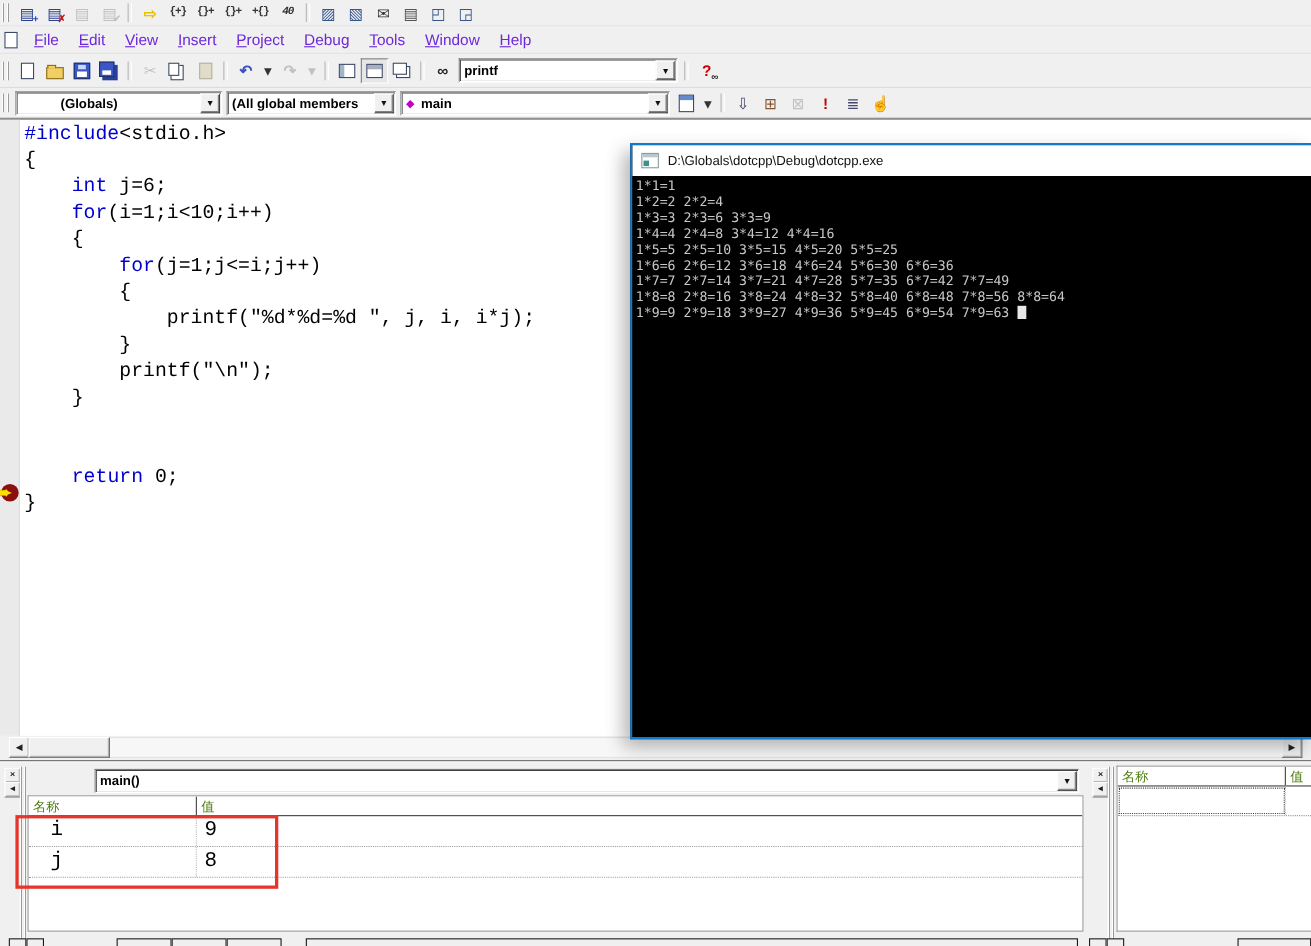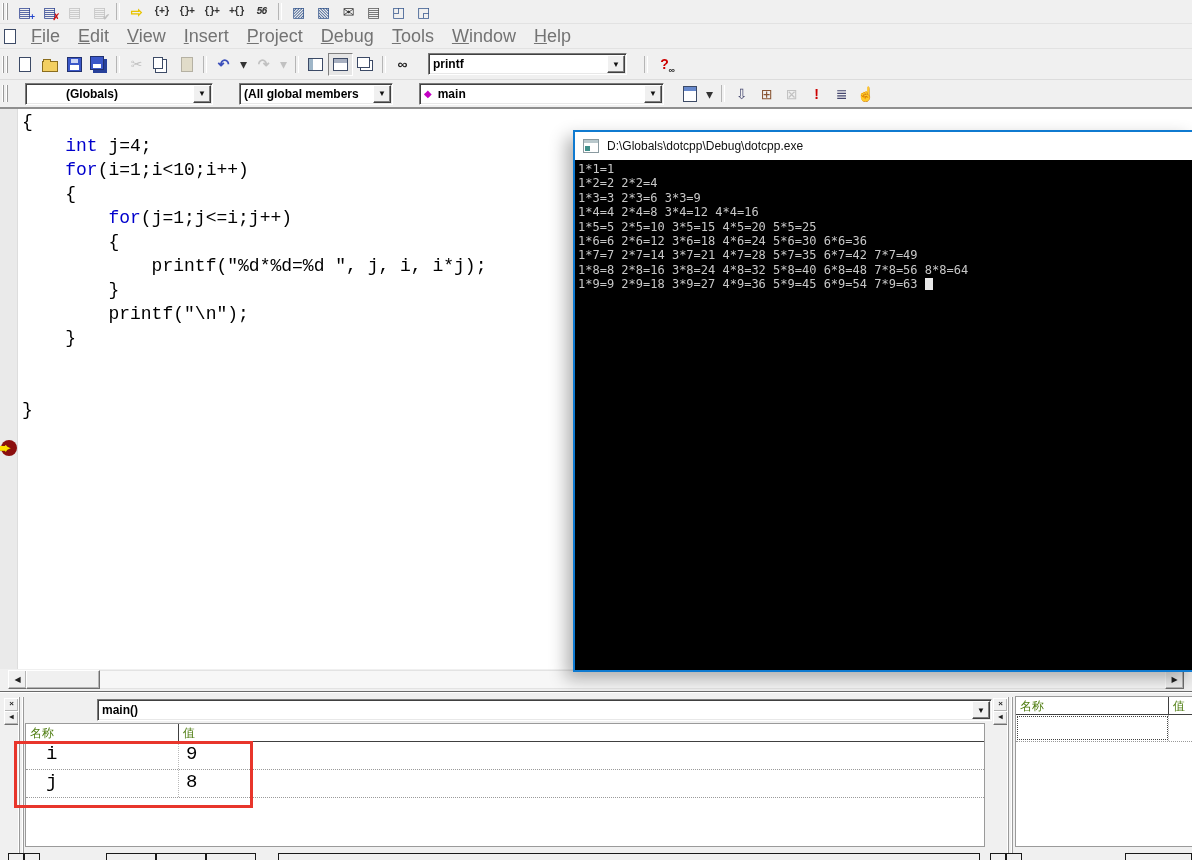--- a/index.html
+++ b/index.html
@@ -38,25 +38,25 @@
   .i-copy{width:8px;height:10px;background:#fff;border:1px solid #3c4a66;box-shadow:3px 3px 0 0 #fff,3px 3px 0 1px #3c4a66;margin:-3px 4px 0 -3px;}
   .i-clip{width:10px;height:13px;background:#cfc49a;border:1px solid #6e6648;}
   .i-winws{width:13px;height:11px;border:1px solid #3c4a66;background:linear-gradient(#9fb6c8,#9fb6c8) left/4px 100% no-repeat,#fff;}
   .i-winout{width:13px;height:11px;border:1px solid #3c4a66;background:linear-gradient(#a8b0c0,#a8b0c0) top/100% 4px no-repeat,#fff;}
   .i-wincas{width:11px;height:9px;border:1px solid #3c4a66;background:#fff;box-shadow:3px 3px 0 -1px #fff,3px 3px 0 0 #3c4a66;margin:-3px 3px 0 -2px;}
   .i-wizact{width:12px;height:14px;border:1px solid #3c4a66;background:linear-gradient(#6688cc,#6688cc) top/100% 4px no-repeat,#fff;}
   .i-console-title{width:14px;height:12px;border:1px solid #8a9aa0;background:#fff;}
   .i-console-title::before{content:"";position:absolute;left:0;right:0;top:0;height:3px;background:#b9c8cc;}
   .i-console-title::after{content:"";position:absolute;left:1px;bottom:1px;width:5px;height:5px;background:#3f8f8a;}
   
-  .mitem{padding:4px 9px;font-size:18px;color:#737373;flex:0 0 auto;}
+  .mitem{padding:4px 9px;font-size:14px;color:#6d28d9;flex:0 0 auto;}
   .mitem u{text-decoration:underline;}
   #menu-doc-icon{margin:0 6px 0 4px;}
   
-  .combo{height:20px;background:#fff;display:flex;align-items:center;flex:0 0 auto;margin:0 13px;
+  .combo{height:20px;background:#fff;display:flex;align-items:center;flex:0 0 auto;margin:0 2px;
          border:1px solid;border-color:#7a7a7a #fff #fff #7a7a7a;box-shadow:inset 1px 1px 0 #404040,inset -1px -1px 0 #e8e8e8;}
   .combo .cv{flex:1 1 auto;font-size:12px;font-weight:bold;padding:0 2px 0 4px;white-space:nowrap;overflow:hidden;color:#000;}
   .combo .diamond{color:#c400c4;font-size:10px;margin:0 2px 0 4px;}
   .combo .drop{width:16px;height:16px;margin-right:1px;background:#f0f0f0;display:flex;align-items:center;justify-content:center;
                border:1px solid;border-color:#fff #404040 #404040 #fff;box-shadow:inset -1px -1px 0 #808080;font-size:8px;color:#111;flex:0 0 auto;}
   .combo[data-name="find-combo"]{width:197px;}
   .combo[data-name="globals-combo"]{width:150px;padding-left:36px;}
   .combo[data-name="members-combo"]{width:152px;}
   .combo[data-name="function-combo"]{width:243px;}
   #context-combo{position:absolute;left:84px;top:7px;width:893px;}
@@ -141,21 +141,21 @@
     <span class="tbico" data-name="brace-select-icon">
       <span class="g txt">{}+</span>
     </span>
     <span class="tbico" data-name="brace-next-icon">
       <span class="g txt">{}+</span>
     </span>
     <span class="tbico" data-name="brace-previous-icon">
       <span class="g txt">+{}</span>
     </span>
     <span class="tbico" data-name="glasses-icon">
-      <span class="g txt i">56</span>
+      <span class="g txt i">40</span>
     </span>
     <div class="sep" data-name="separator"></div>
     <span class="tbico" data-name="find-image-icon">
       <span class="g" style="color: rgb(53, 86, 140);">▨</span>
     </span>
     <span class="tbico" data-name="edit-image-icon">
       <span class="g" style="color: rgb(53, 86, 140);">▧</span>
     </span>
     <span class="tbico" data-name="mail-icon">
       <span class="g" style="color: rgb(51, 51, 51);">✉</span>
@@ -286,32 +286,34 @@
       <span class="g" style="color: rgb(68, 70, 110);">≣</span>
     </span>
     <span class="tbico" data-name="breakpoint-hand-icon">
       <span class="g" style="color: rgb(51, 51, 51);">☝</span>
     </span>
   </div>
 
 <div id="main" data-name="code-editor">
   <div id="editor-margin" data-name="editor-margin"></div>
   <div id="code" data-name="code-area">
+      <div class="codeline" data-name="code-line"><span class="kw">#include</span><span>&lt;stdio.h&gt;</span></div>
       <div class="codeline" data-name="code-line"><span>{</span></div>
-      <div class="codeline" data-name="code-line"><span>    </span><span class="kw">int</span><span> j=4;</span></div>
+      <div class="codeline" data-name="code-line"><span>    </span><span class="kw">int</span><span> j=6;</span></div>
       <div class="codeline" data-name="code-line"><span>    </span><span class="kw">for</span><span>(i=1;i&lt;10;i++)</span></div>
       <div class="codeline" data-name="code-line"><span>    {</span></div>
       <div class="codeline" data-name="code-line"><span>        </span><span class="kw">for</span><span>(j=1;j&lt;=i;j++)</span></div>
       <div class="codeline" data-name="code-line"><span>        {</span></div>
       <div class="codeline" data-name="code-line"><span>            printf("%d*%d=%d ", j, i, i*j);</span></div>
       <div class="codeline" data-name="code-line"><span>        }</span></div>
       <div class="codeline" data-name="code-line"><span>        printf("\n");</span></div>
       <div class="codeline" data-name="code-line"><span>    }</span></div>
       <div class="codeline" data-name="code-line"></div>
       <div class="codeline" data-name="code-line"></div>
+      <div class="codeline" data-name="code-line"><span>    </span><span class="kw">return</span><span> 0;</span></div>
       <div class="codeline" data-name="code-line"><span>}</span></div>
     </div>
   <div id="bpmark" data-name="breakpoint-current-statement-icon">
       <span class="arr">➨</span>
     </div>
 </div>
 
 <div id="hscroll" data-name="editor-horizontal-scrollbar">
   <div class="track" data-name="scrollbar-track"></div>
   <div class="sbtn left" data-name="scroll-left-icon">◀</div>

